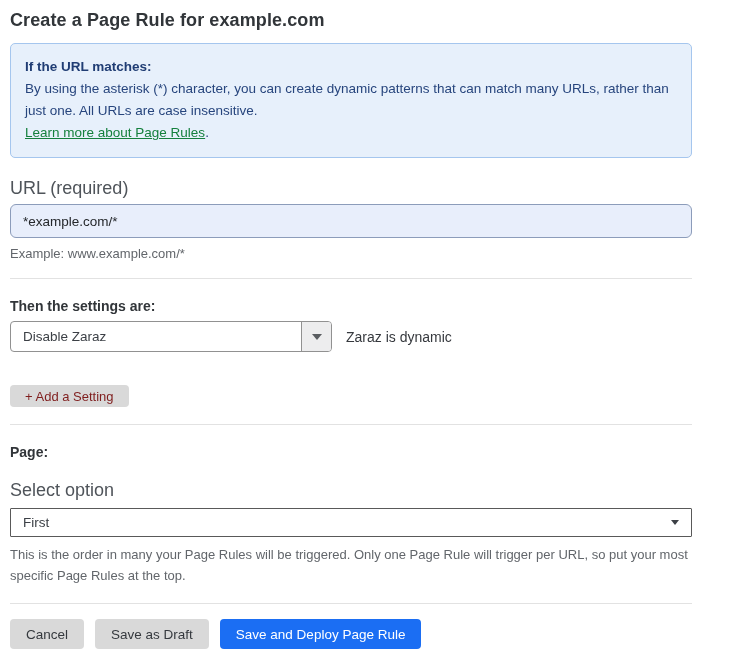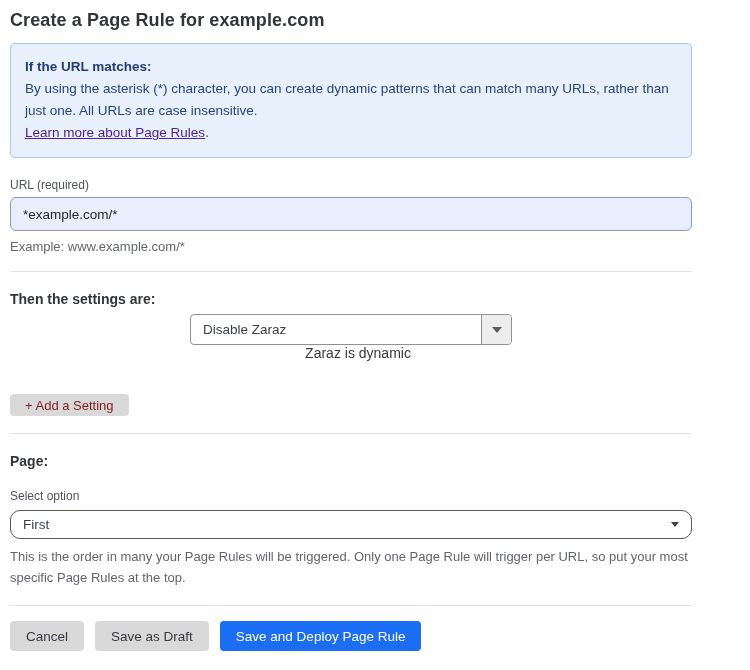--- a/index.html
+++ b/index.html
@@ -22,26 +22,26 @@
     margin-top: 12px;
     background: #e7f0fb;
     border: 1px solid #a5c6ee;
     border-radius: 5px;
     padding: 12px 14px 13px 14px;
     font-size: 13.5px;
     line-height: 22px;
     color: #27457d;
   }
   .info-heading { font-weight: 700; color: #203d74; }
-  .info-link { color: #4c1d95; text-decoration: underline; cursor: pointer; }
+  .info-link { color: #15803d; text-decoration: underline; cursor: pointer; }
 
   .field-label {
     display: block;
     margin-top: 20px;
-    font-size: 12px;
+    font-size: 18px;
     color: #4f545a;
   }
   .url-input {
     margin-top: 5px;
     width: 100%;
     height: 30px;
     background: #e8eefb;
     border: 1px solid #8c9cba;
     border-radius: 6px;
     padding: 16px 12px;
@@ -66,21 +66,20 @@
     margin-top: 19px;
     font-size: 14px;
     font-weight: 700;
     color: #313539;
   }
 
   .setting-row {
     margin-top: 7px;
     display: flex;
     align-items: center;
-    flex-direction: column;
   }
   .picker-select {
     width: 322px;
     height: 31px;
     border: 1px solid #919191;
     border-radius: 4px;
     background: #ffffff;
     display: flex;
     align-items: stretch;
     cursor: pointer;
@@ -125,21 +124,21 @@
     font-size: 13px;
     color: #7f1d1d;
     cursor: pointer;
   }
 
   .order-select {
     margin-top: 7px;
     width: 100%;
     height: 29px;
     border: 1px solid #595959;
-    border-radius: 10px;
+    border-radius: 1px;
     background: #ffffff;
     display: flex;
     align-items: center;
     padding: 0 12px;
     font-size: 13.5px;
     color: #3c4046;
     cursor: pointer;
   }
   .order-select .grow { flex: 1; }
   .caret-sm {

